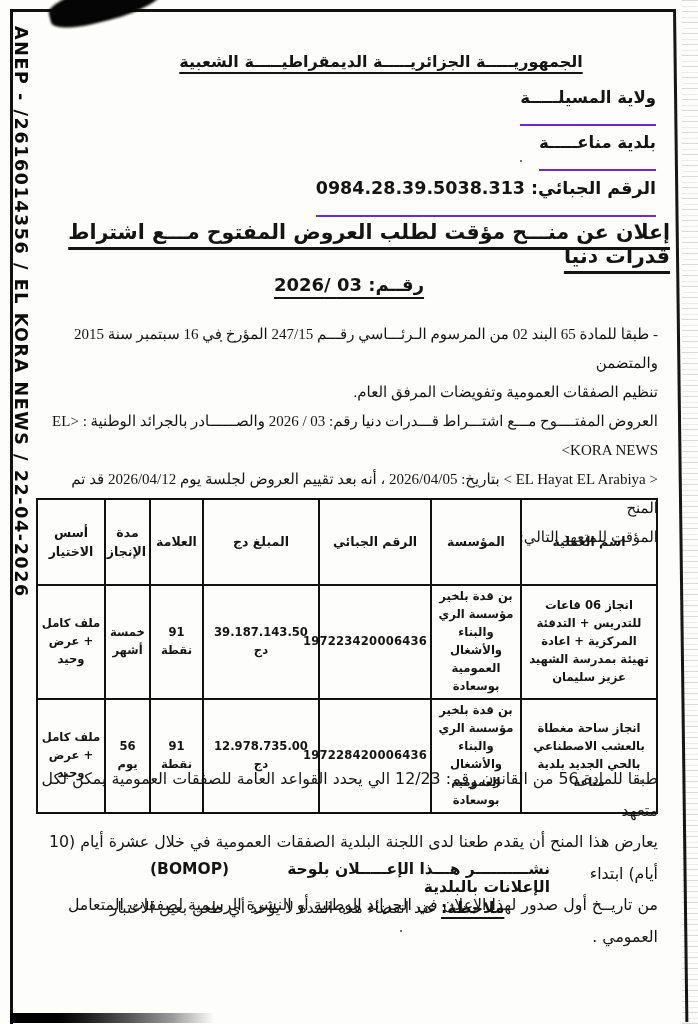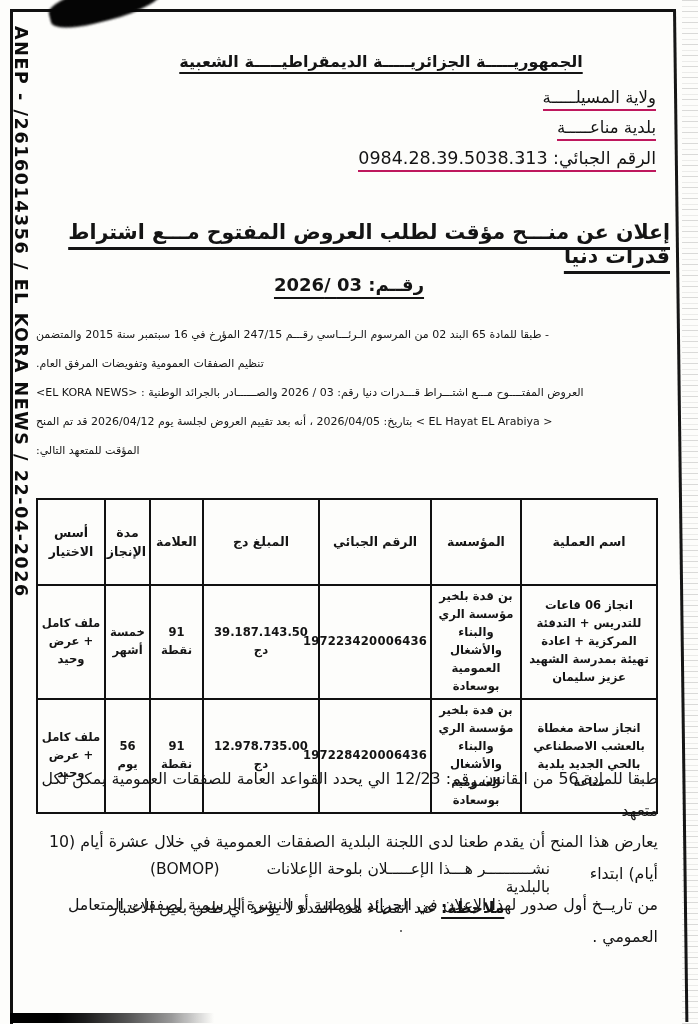--- a/index.html
+++ b/index.html
@@ -31,60 +31,60 @@
 
   
   .republic{
     position:absolute;left:128px;top:52px;width:410px;text-align:center;direction:rtl;
     font-weight:bold;font-size:16px;
     text-decoration:underline;text-decoration-thickness:1.8px;text-underline-offset:5px;margin-left:48px;
   }
   .admin-block{position:absolute;right:42px;top:88px;text-align:right;direction:rtl;}
   .admin-block .line{display:block;margin-bottom:7px;}
   .admin-block .line span{
-    display:inline-block;font-weight:normal;font-size:16.5px;
-    border-bottom:2px solid #be185d;padding-bottom:2px;
+    display:inline-block;font-weight:bold;font-size:16.5px;
+    border-bottom:2px solid #6d28d9;padding-bottom:17px;
   }
   .admin-block .tax span{font-size:17.5px;}
 
   
   .notice-title{
     position:absolute;left:28px;top:220px;width:642px;text-align:right;direction:rtl;
     font-weight:bold;font-size:20.5px;
     text-decoration:underline;text-decoration-thickness:2.6px;text-underline-offset:8px;
   }
   .notice-number{
     position:absolute;left:229px;top:274px;width:240px;text-align:center;direction:rtl;
     font-weight:bold;font-size:18px;
     text-decoration:underline;text-decoration-thickness:2.2px;text-underline-offset:6px;
   }
 
   
-  .intro{position:absolute;right:40px;left:36px;top:320px;direction:rtl;text-align:left;
-    font-size:11px;line-height:29px;}
+  .intro{position:absolute;right:40px;left:36px;top:320px;direction:rtl;text-align:right;
+    font-size:15px;line-height:29px;font-family:Liberation Serif, serif;}
   .appeal{position:absolute;right:40px;left:36px;top:763px;direction:rtl;text-align:right;
     font-size:15.8px;line-height:31.5px;}
 
   
   table.award{
     position:absolute;left:36px;top:498px;width:620px;height:257px;
     direction:rtl;border-collapse:collapse;table-layout:fixed;
   }
   table.award th,table.award td{
     border:2px solid #111;font-weight:bold;text-align:center;vertical-align:middle;
     padding:2px 3px;line-height:1.55;
   }
   table.award th{font-size:12.5px;height:80px;}
   table.award td{font-size:11.6px;height:86px;}
   td.num{font-size:12.4px;letter-spacing:.2px;}
 
   
   .publication{
     position:absolute;left:150px;top:860px;width:400px;display:flex;direction:ltr;
-    justify-content:center;align-items:baseline;gap:10px;font-size:15.5px;font-weight:normal;
+    justify-content:center;align-items:baseline;gap:10px;font-size:15.5px;font-weight:bold;
   }
   .publication .arabic{direction:rtl;letter-spacing:.3px;}
   .note-line{position:absolute;left:110px;top:899px;width:490px;direction:rtl;text-align:left;
     font-size:15.5px;}
   .note-line .note-label{
     font-weight:bold;text-decoration:underline;text-decoration-thickness:2px;text-underline-offset:4px;
   }
 </style>
 </head>
 <body>

